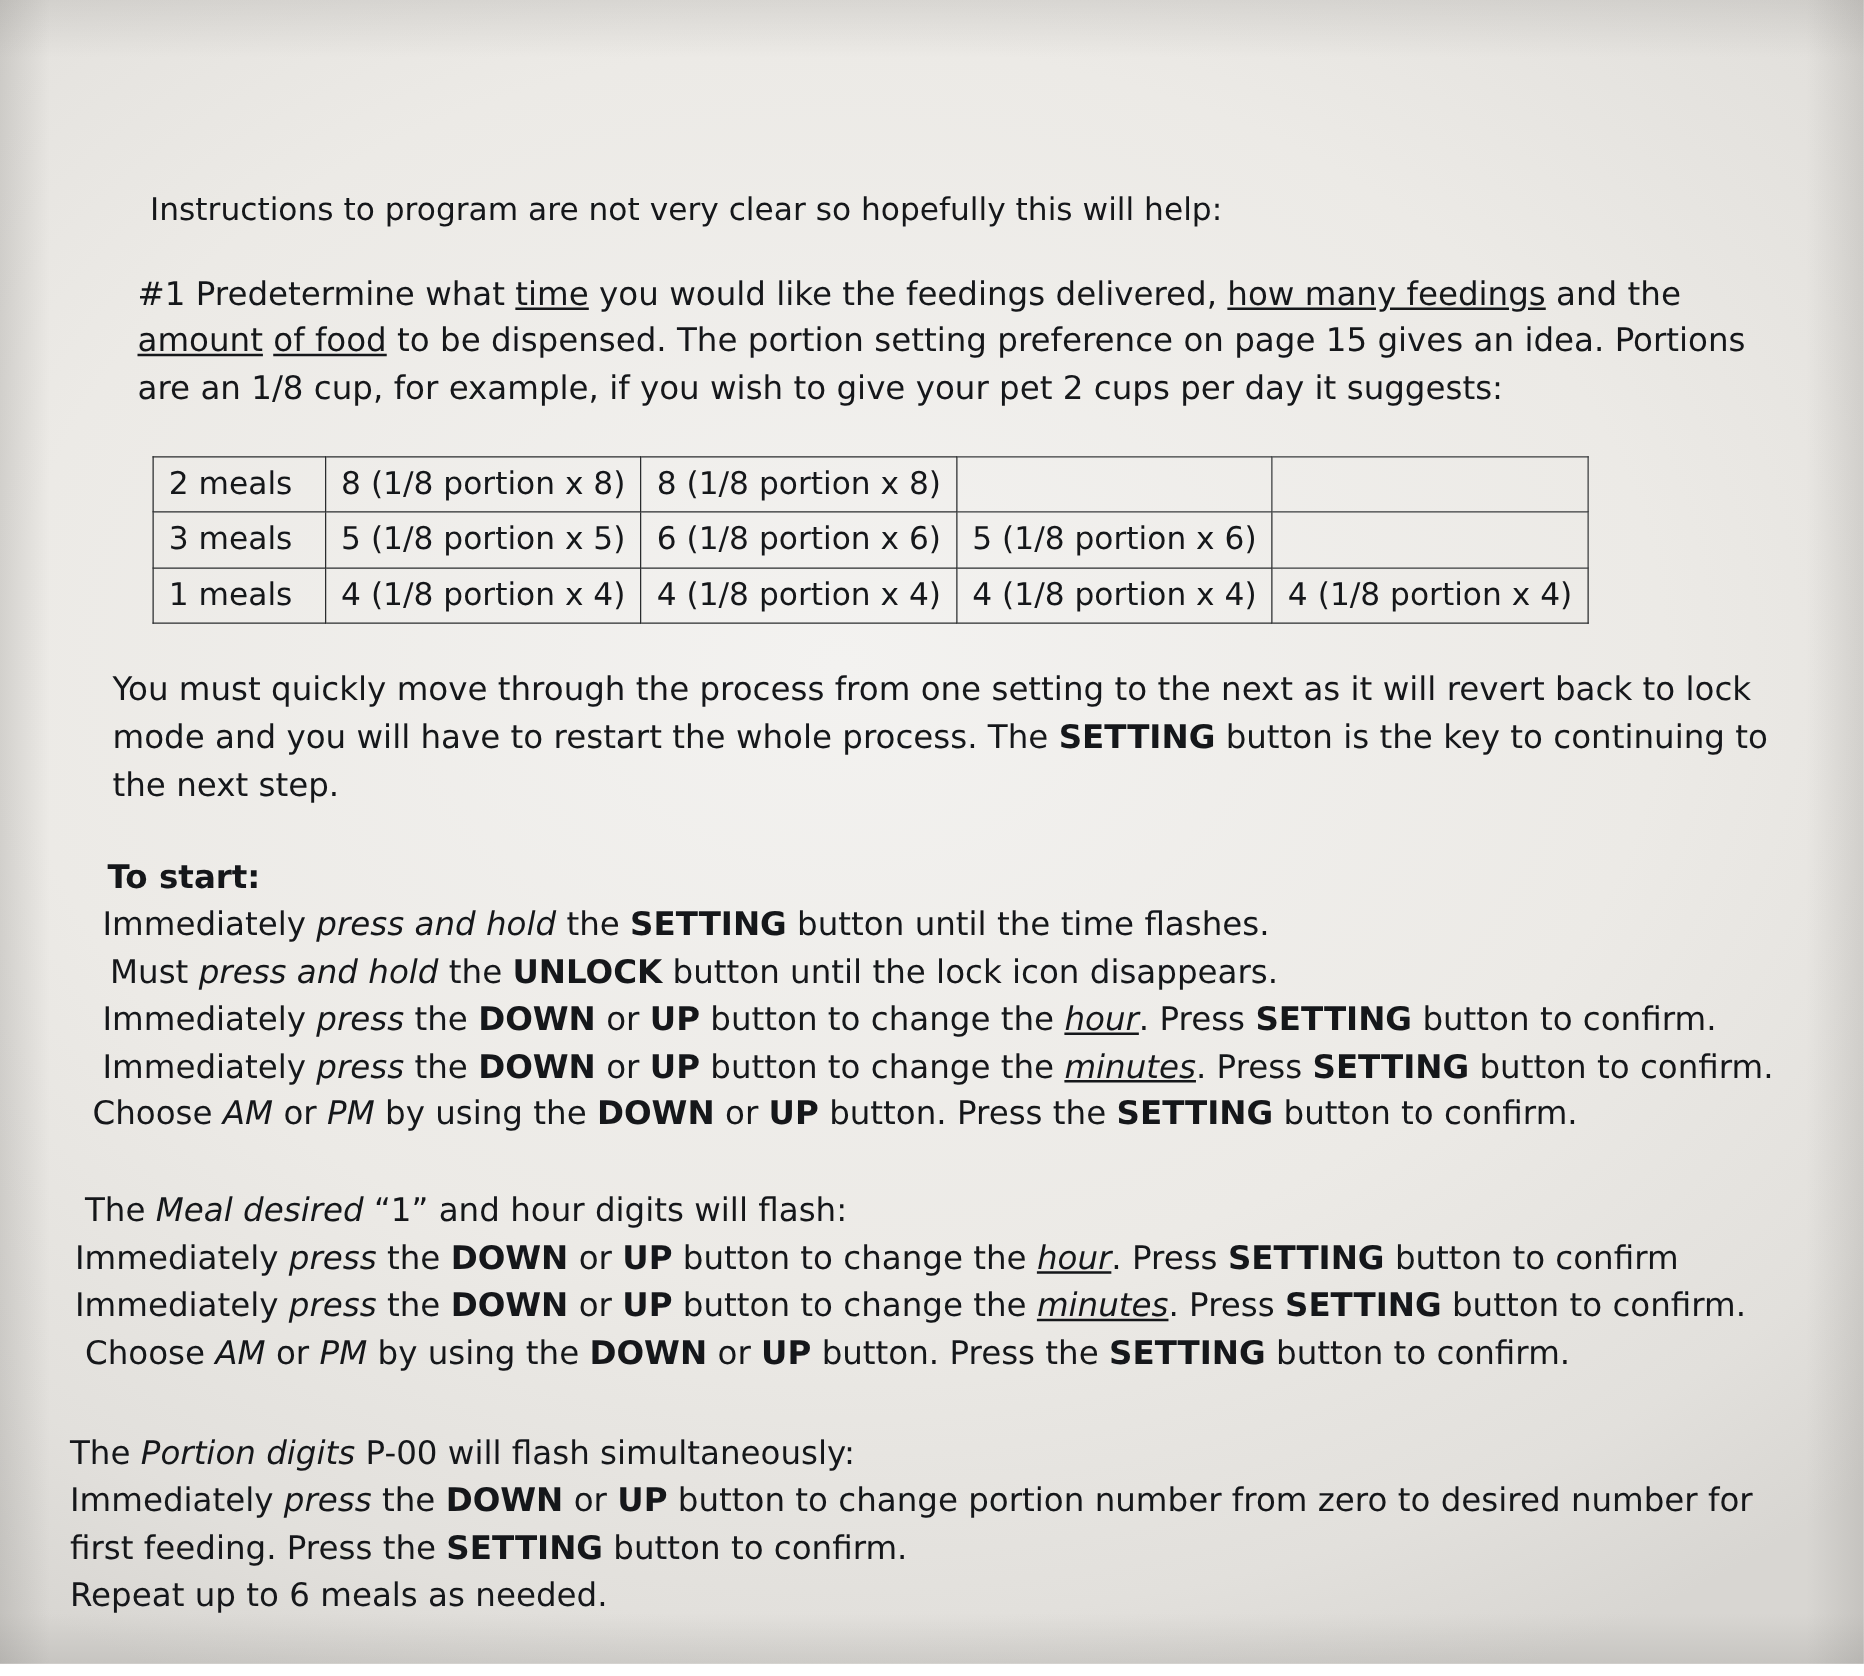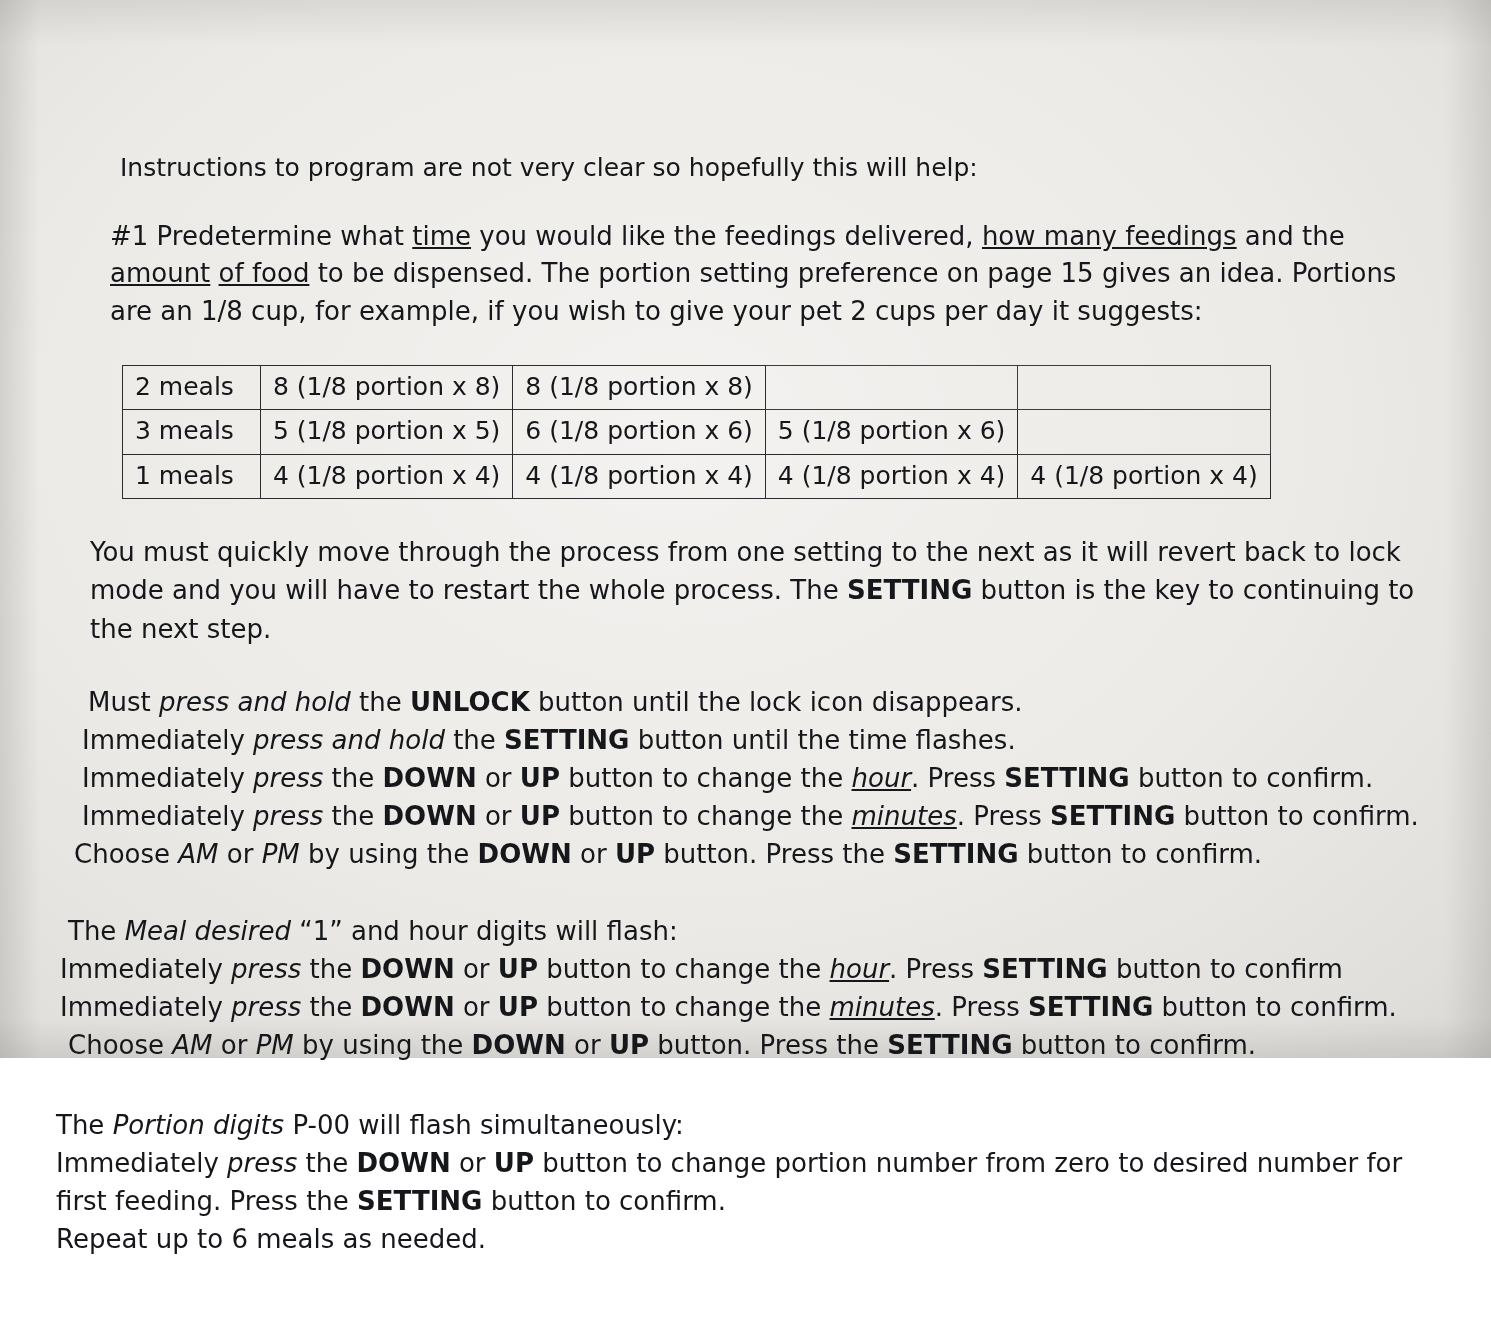--- a/index.html
+++ b/index.html
@@ -9,21 +9,21 @@
   }
   body {
     width: 1491px;
     height: 1341px;
     overflow: hidden;
     font-family: "DejaVu Sans", sans-serif;
   }
   #page {
     position: relative;
     width: 1491px;
-    height: 1058px;
+    height: 1331px;
     background: #eceae7;
     background-image:
       radial-gradient(ellipse 1200px 900px at 45% 40%, #f3f2f0 0%, #eceae6 55%, #e2e0dc 85%, #d8d6d2 100%);
     box-sizing: border-box;
   }
   
   #page:before {
     content: "";
     position: absolute;
     inset: 0;
@@ -132,24 +132,25 @@
         <td>4  (1/8 portion x 4)</td>
         <td>4  (1/8 portion x 4)</td>
         <td>4  (1/8 portion x 4)</td>
       </tr>
     </tbody>
       </table>
 
     <p class="para2"><span>You must quickly move through the process from one setting to the next as it will revert back to lock mode and you will have to restart the whole process.  The </span><b>SETTING</b><span> button is the key to continuing to the next step.</span></p>
 
     <div class="block tight">
+      <p class="hdr">To start:</p>
+
+      <p class="ln indent2"><span>Immediately </span><i>press and hold</i><span> the </span><b>SETTING</b><span> button until the time flashes.</span></p>
 
       <p class="ln indent1"><span>Must </span><i>press and hold</i><span> the </span><b>UNLOCK</b><span> button until the lock icon disappears.</span></p>
-
-      <p class="ln indent2"><span>Immediately </span><i>press and hold</i><span> the </span><b>SETTING</b><span> button until the time flashes.</span></p>
 
       <p class="ln indent2"><span>Immediately </span><i>press</i><span> the </span><b>DOWN</b><span> or </span><b>UP</b><span> button to change the </span><u><i>hour</i></u><span>. Press </span><b>SETTING</b><span> button to confirm.</span></p>
 
       <p class="ln indent2"><span>Immediately </span><i>press</i><span> the </span><b>DOWN</b><span> or </span><b>UP</b><span> button to change the </span><u><i>minutes</i></u><span>. Press </span><b>SETTING</b><span> button to confirm.</span></p>
 
       <p class="ln indent3"><span>Choose </span><i>AM</i><span> or </span><i>PM</i><span> by using the </span><b>DOWN</b><span> or </span><b>UP</b><span> button. Press the </span><b>SETTING</b><span> button to confirm.</span></p>
     </div>
 
     <div class="block block3 tight">
       <p class="ln indent3"><span>The </span><i>Meal  desired</i><span> “1” and hour digits will flash:</span></p>

